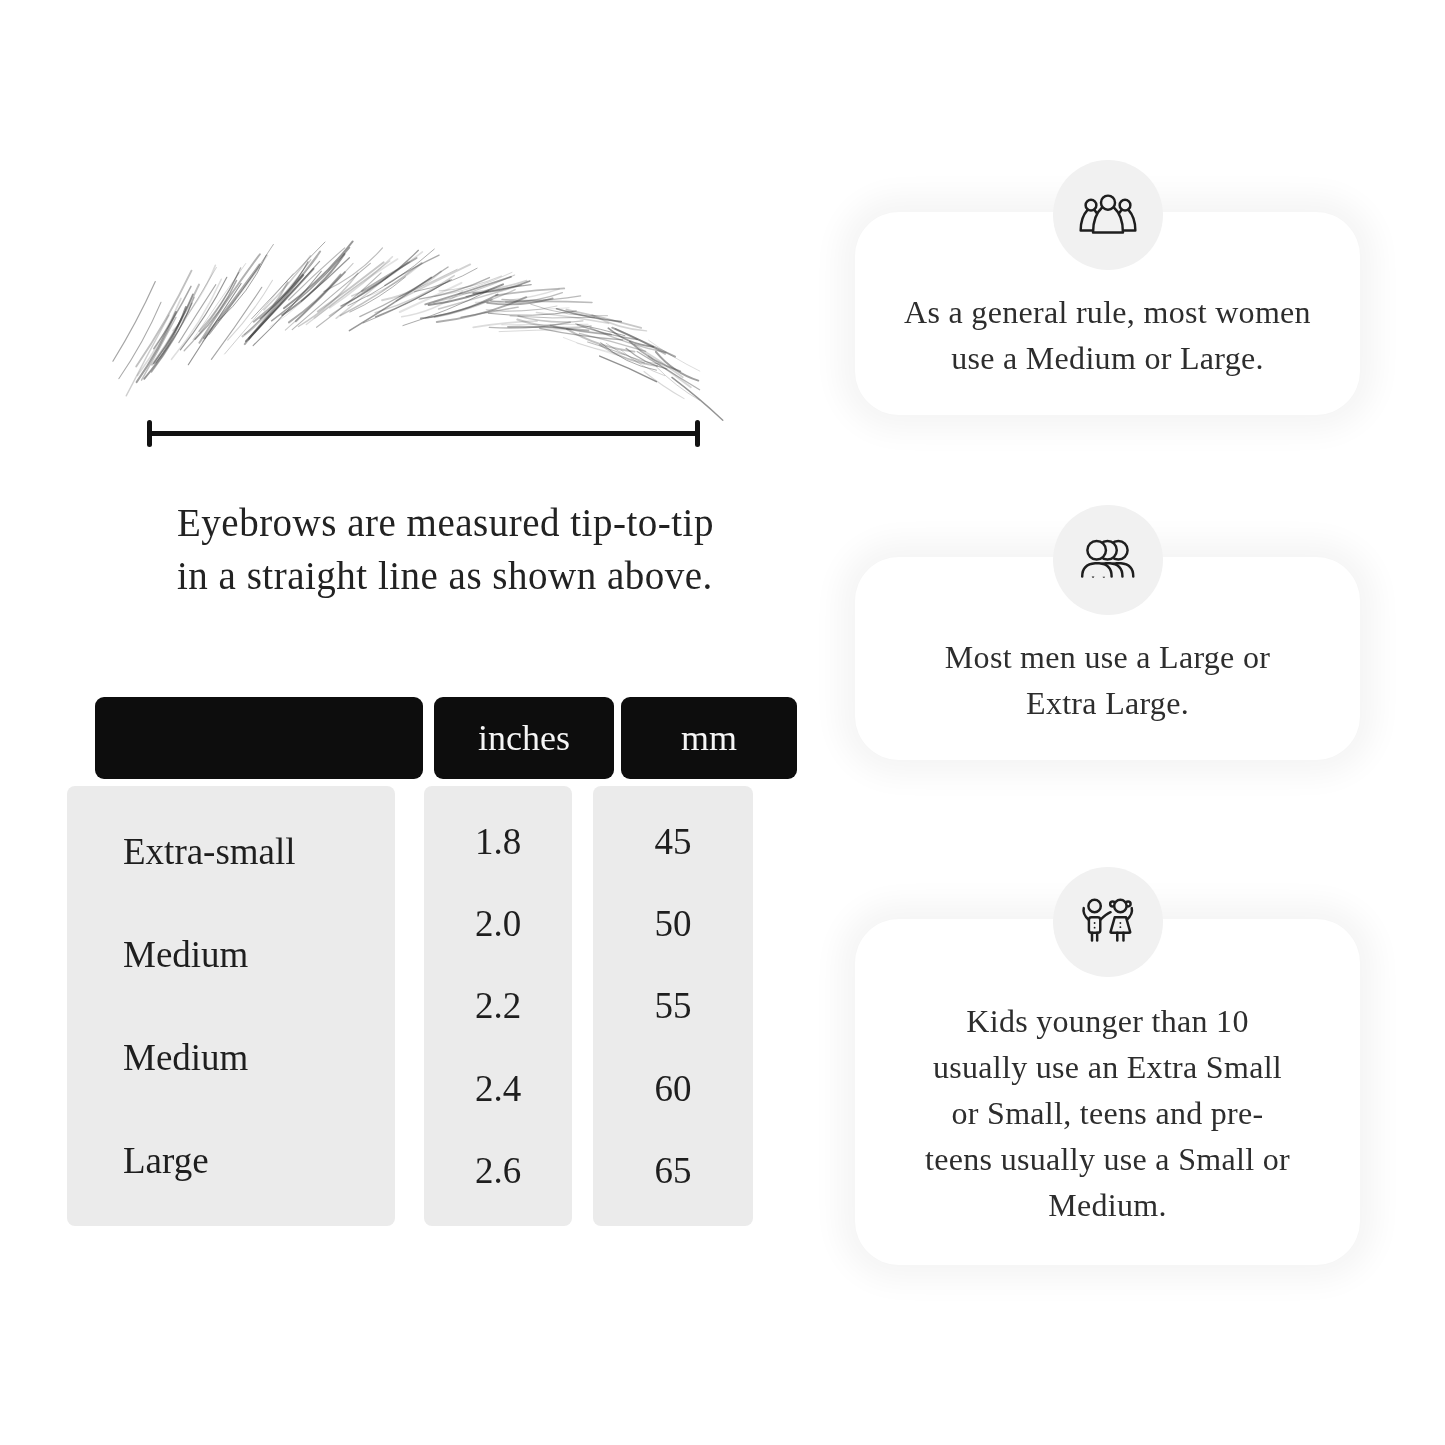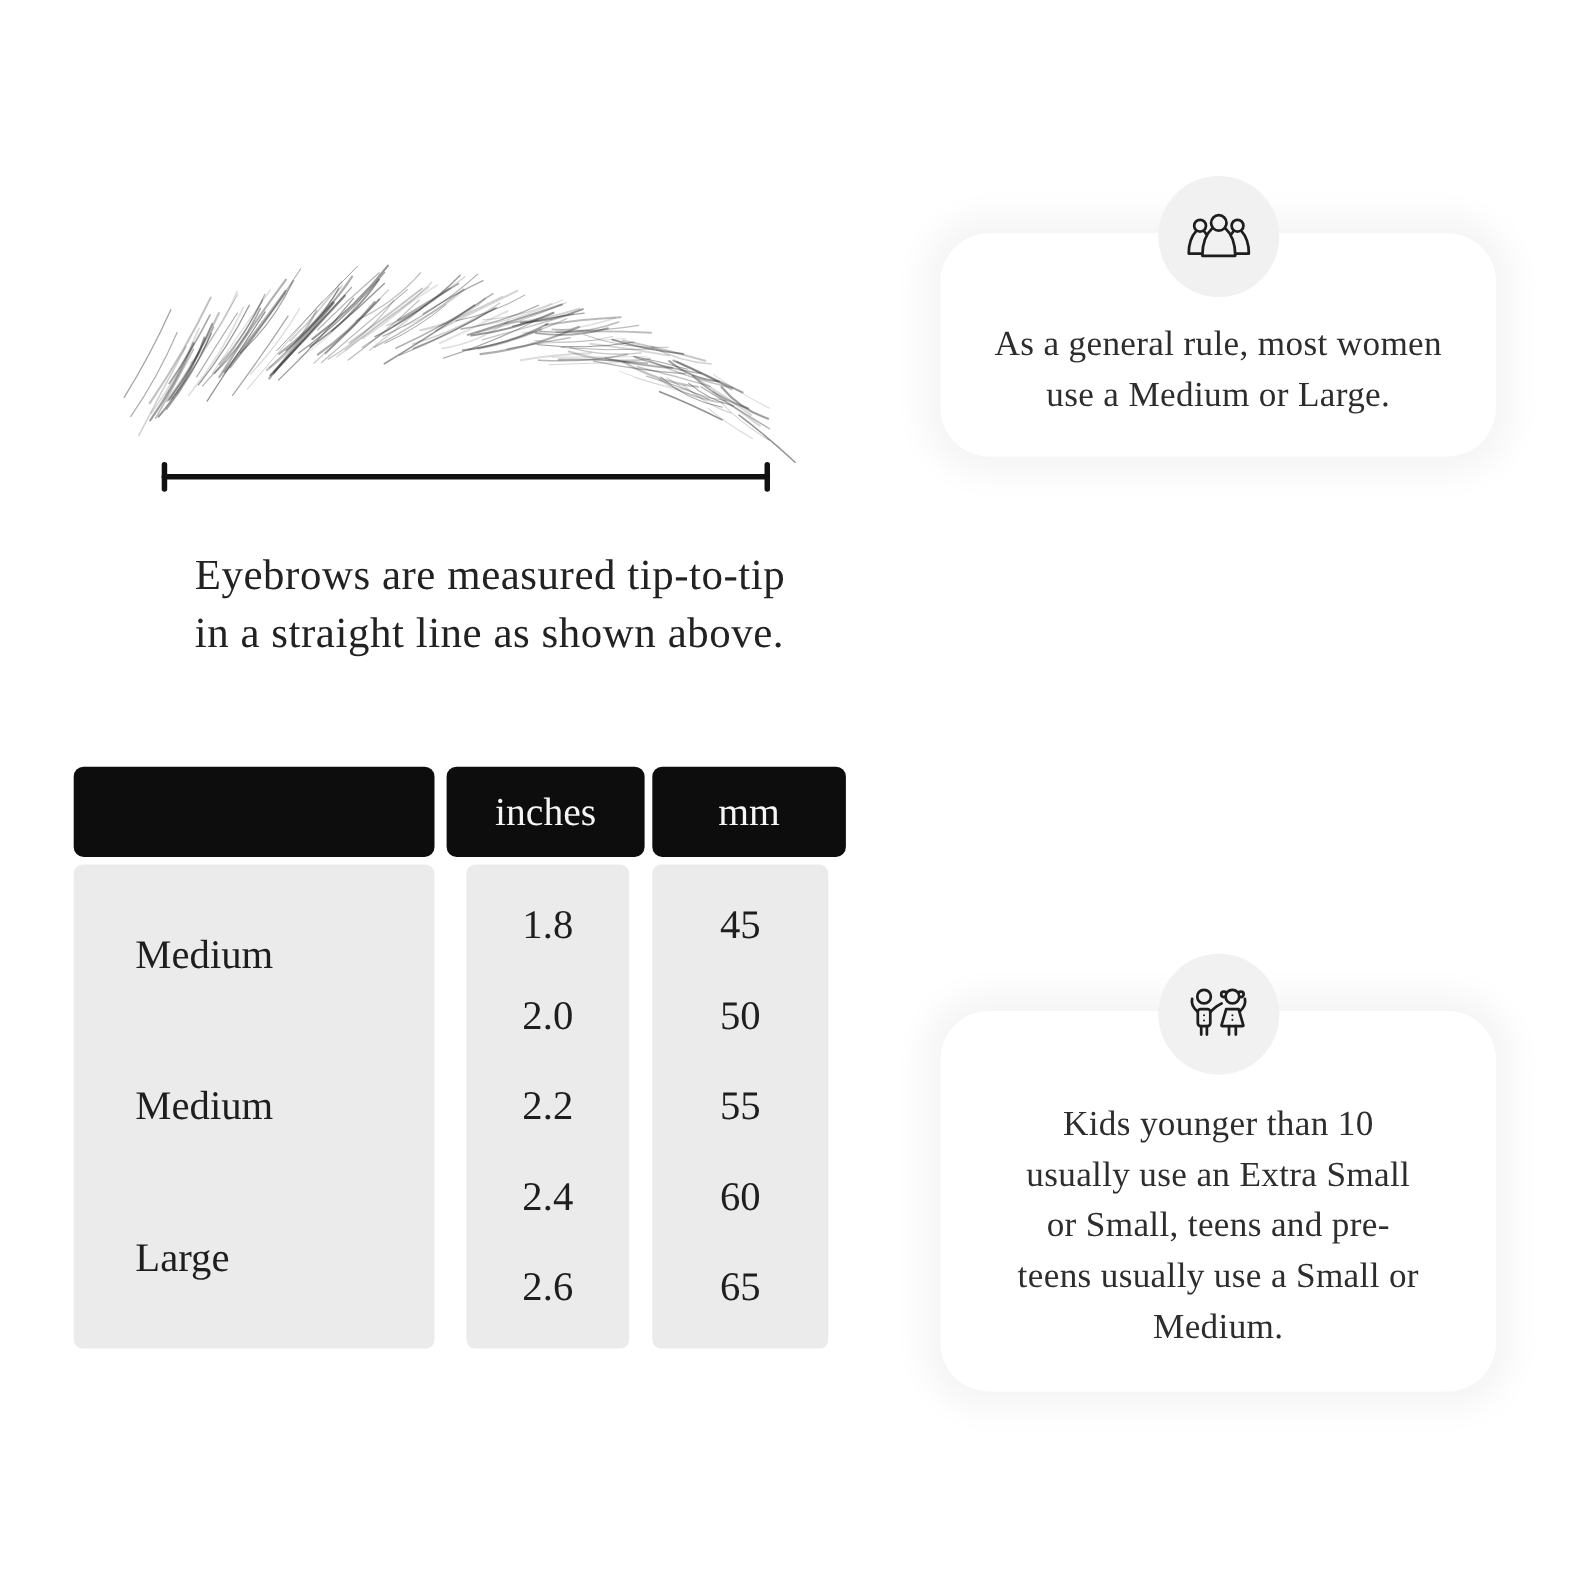--- a/index.html
+++ b/index.html
@@ -38,21 +38,21 @@
     font-size: 39px; line-height: 53px; color: #222;
     letter-spacing: 0.5px; white-space: nowrap; margin-left: 44px;
   }
 
   
   .size-table { position: absolute; left: 67px; top: 697px; width: 702px; }
   .th {
     position: absolute; top: 0; height: 82px;
     background: #0d0d0d; border-radius: 9px;
     display: flex; align-items: center; justify-content: center;
-    color: #f5f5f5; font-size: 36px;
+    color: #f5f5f5; font-size: 36px; margin-left: 28px;
   }
   .th.c1 { left: 0;     width: 328px; }
   .th.c2 { left: 339px; width: 180px; }
   .th.c3 { left: 526px; width: 176px; }
   .tcol {
     position: absolute; top: 89px; height: 440px;
     background: #ebebeb; border-radius: 8px;
     display: flex; flex-direction: column;
     justify-content: space-around; padding: 14px 0;
     box-sizing: border-box; font-size: 37px; color: #1e1e1e;
@@ -260,20 +260,21 @@
     <div>Eyebrows are measured tip-to-tip</div>
     <div>in a straight line as shown above.</div>
   </div>
 
   <div class="size-table" style="height:529px;">
     <div class="th c1"></div>
     <div class="th c2">inches</div>
     <div class="th c3">mm</div>
 
     <div class="tcol c1">
+      <div class="cell">Extra-small</div>
       <div class="cell">Medium</div>
       <div class="cell">Medium</div>
       <div class="cell">Large</div>
     </div>
     <div class="tcol c2">
       <div class="cell">1.8</div>
       <div class="cell">2.0</div>
       <div class="cell">2.2</div>
       <div class="cell">2.4</div>
       <div class="cell">2.6</div>
@@ -294,20 +295,39 @@
         <circle cx="15.5" cy="14.5" r="5.2" fill="#f1f1f1"></circle>
         <path d="M38.5,39 C38.5,29.5 41.5,23 45,19.2 Q48.5,15.8 52,19.2 C55.5,23 58.5,29.5 58.5,39 Z" fill="#f1f1f1"></path>
         <circle cx="48.5" cy="14.5" r="5.2" fill="#f1f1f1"></circle>
         <path d="M17.5,41 C17.5,28.5 22,20.5 26.5,16.5 Q32,11.8 37.5,16.5 C42,20.5 46.5,28.5 46.5,41 Z" fill="#f1f1f1"></path>
         <circle cx="32" cy="12" r="6.8" fill="#f1f1f1"></circle>
       </svg>
     </div>
     <div class="card-text">As a general rule, most women use a Medium or Large.</div>
   </div>
 
+  <div class="card card-2">
+    <div class="badge">
+      <svg class="icon-svg" width="66" height="50" viewBox="0 0 64 48" xmlns="http://www.w3.org/2000/svg" fill="none" stroke="#1e1e1e" stroke-width="2.4" stroke-linecap="round" stroke-linejoin="round">
+        <g transform="translate(21,0)">
+          <path d="M7,40 C7,31.5 11.5,27.8 19.5,27.2 L23.5,27.2 C31,27.8 35.5,31.5 35.5,40" fill="#f1f1f1"></path>
+          <circle cx="21" cy="14.5" r="9" fill="#f1f1f1"></circle>
+        </g>
+        <g transform="translate(10.5,0)">
+          <path d="M7,40 C7,31.5 11.5,27.8 19.5,27.2 L23.5,27.2 C31,27.8 35.5,31.5 35.5,40" fill="#f1f1f1"></path>
+          <circle cx="21" cy="14.5" r="9" fill="#f1f1f1"></circle>
+        </g>
+        <g>
+          <path d="M7,40 C7,31.5 11.5,27.8 19.5,27.2 L23.5,27.2 C31,27.8 35.5,31.5 35.5,40" fill="#f1f1f1"></path>
+          <circle cx="21" cy="14.5" r="9" fill="#f1f1f1"></circle>
+        </g>
+      </svg>
+    </div>
+    <div class="card-text">Most men use a Large or Extra Large.</div>
+  </div>
 
   <div class="card card-3">
     <div class="badge">
       <svg class="icon-svg" width="66" height="54" viewBox="0 0 64 52" xmlns="http://www.w3.org/2000/svg" fill="none" stroke="#1e1e1e" stroke-width="2.4" stroke-linecap="round" stroke-linejoin="round">
 
         <path d="M13.5,24 C10,21 7.5,16.5 8.5,12.5"></path>
         <path d="M24.5,24 C28,20.5 31,18 34.5,16.5"></path>
         <circle cx="19" cy="10.5" r="6" fill="#f1f1f1"></circle>
         <rect x="13.5" y="21.5" width="11" height="15" rx="2.5" fill="#f1f1f1"></rect>
         <circle cx="19" cy="27" r="0.9" fill="#1e1e1e" stroke="none"></circle>

